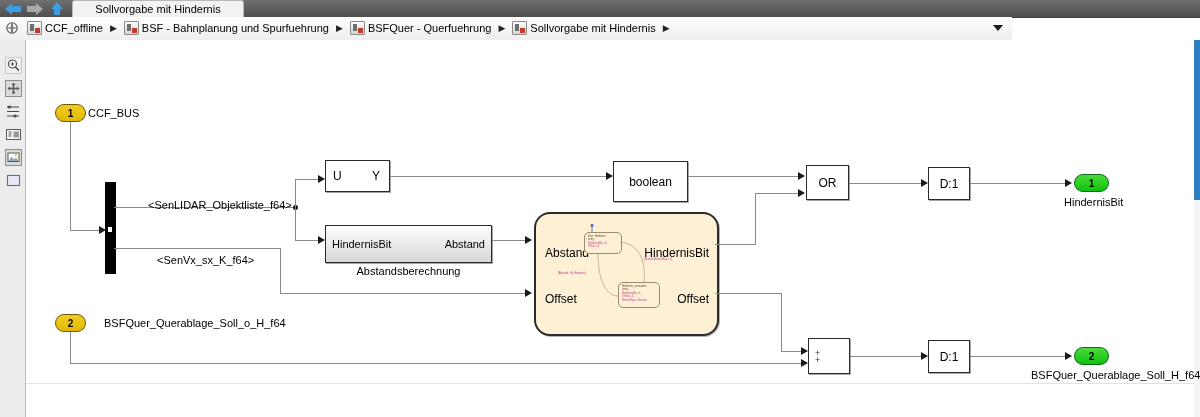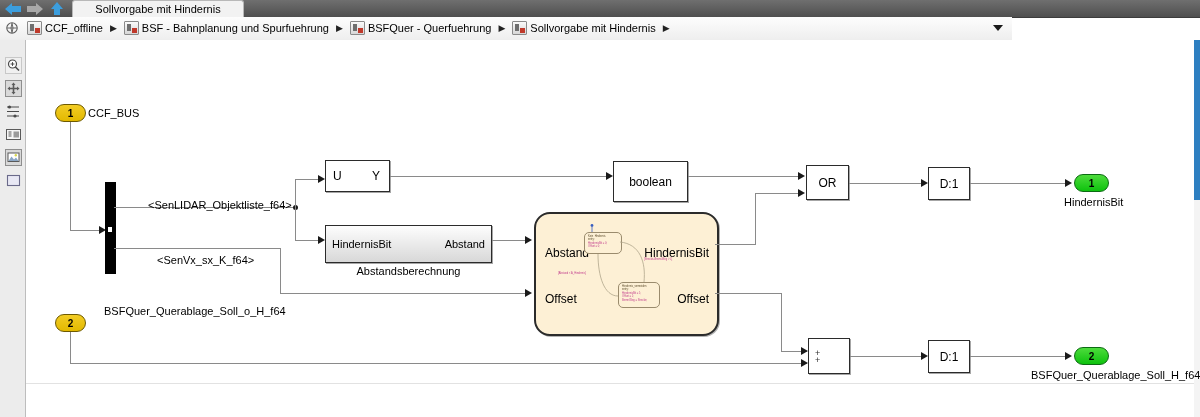--- a/index.html
+++ b/index.html
@@ -403,21 +403,21 @@
   <div class="portlabel" style="left:1064px;top:196px;">HindernisBit</div>
 
   <div class="w wh" style="left:715px;top:293px;width:67px;"></div>
   <div class="w wv" style="left:781px;top:293px;height:59px;"></div>
   <div class="w wh" style="left:781px;top:351px;width:26px;"></div>
   <div class="arrow" style="left:801px;top:347px;"></div>
 
   <div class="node port-in" style="left:55px;top:314px;width:31px;">
     <span>2</span>
   </div>
-  <div class="portlabel" style="left:88px;top:305px;padding-left:16px;">BSFQuer_Querablage_Soll_o_H_f64</div>
+  <div class="portlabel" style="left:88px;top:317px;padding-left:16px;">BSFQuer_Querablage_Soll_o_H_f64</div>
 
   <div class="w wv" style="left:70px;top:332px;height:32px;"></div>
   <div class="w wh" style="left:70px;top:363px;width:737px;"></div>
   <div class="arrow" style="left:801px;top:359px;"></div>
 
   <div class="node blk" style="left:808px;top:338px;width:42px;height:36px;">
     <span class="plus-a">+</span>
     <span class="plus-b">+</span>
   </div>
 

